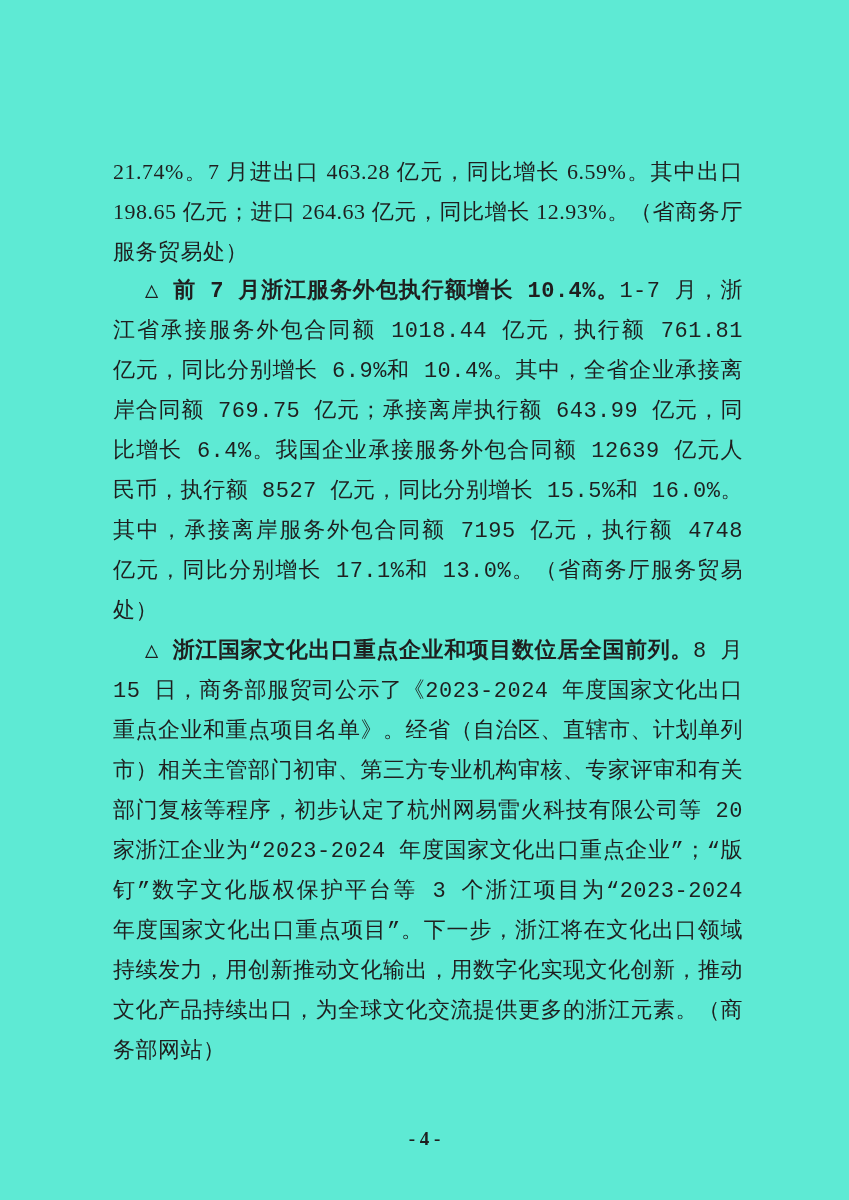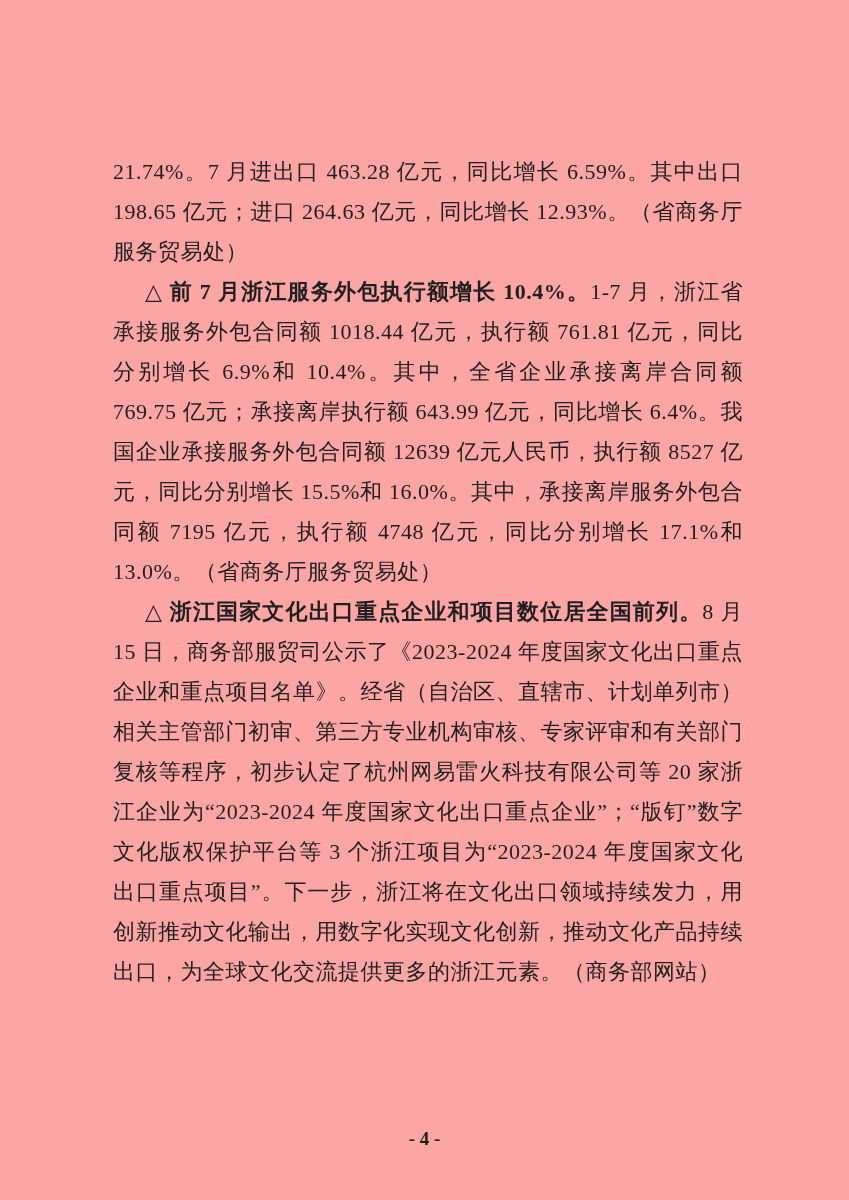--- a/index.html
+++ b/index.html
@@ -4,21 +4,21 @@
 <style>
   html, body {
     margin: 0;
     padding: 0;
     background: #ffffff;
   }
   .page {
     position: relative;
     width: 849px;
     height: 1200px;
-    background: #fca5a5;
+    background: #5eead4;
     overflow: hidden;
     font-family: "Liberation Serif", "DejaVu Serif", serif;
     color: #1f1f1f;
   }
   .content {
     position: absolute;
     left: 113px;
     top: 152px;
     width: 630px;
     font-size: 22px;
@@ -26,20 +26,21 @@
     letter-spacing: 0.5px;
     text-align: justify;
     text-justify: inter-ideograph;
   }
   .para {
     margin: 0;
     padding: 0;
   }
   .para.indent {
     text-indent: 32px;
+    font-family: Liberation Mono, monospace;
   }
   .para-head {
     font-weight: bold;
   }
   .footer {
     position: absolute;
     left: 0;
     top: 1126px;
     width: 100%;
     text-align: center;

